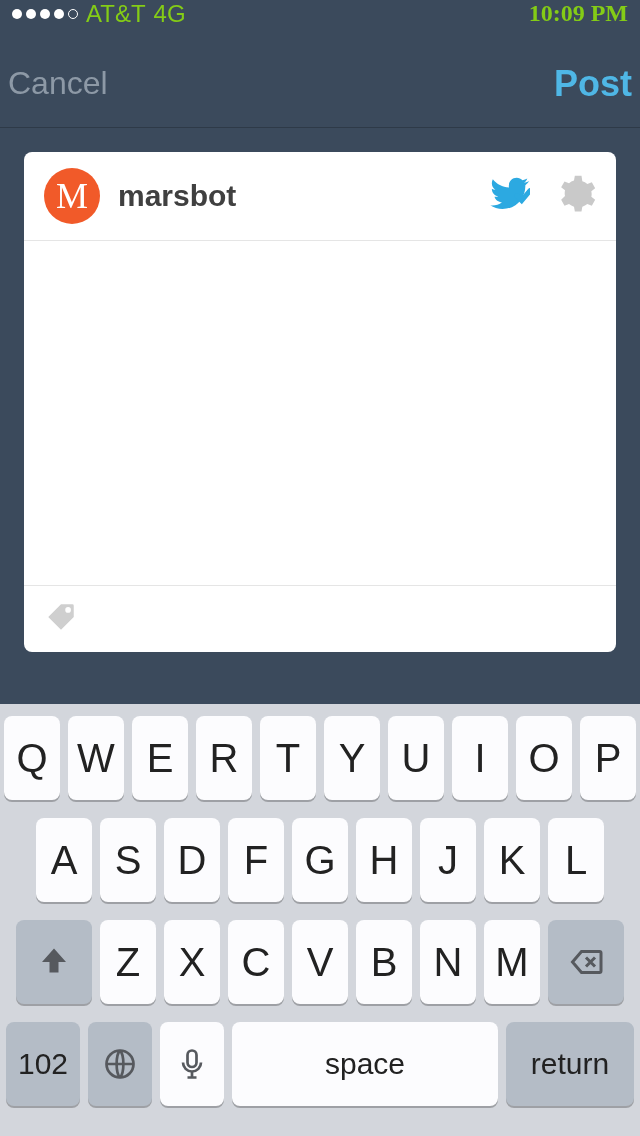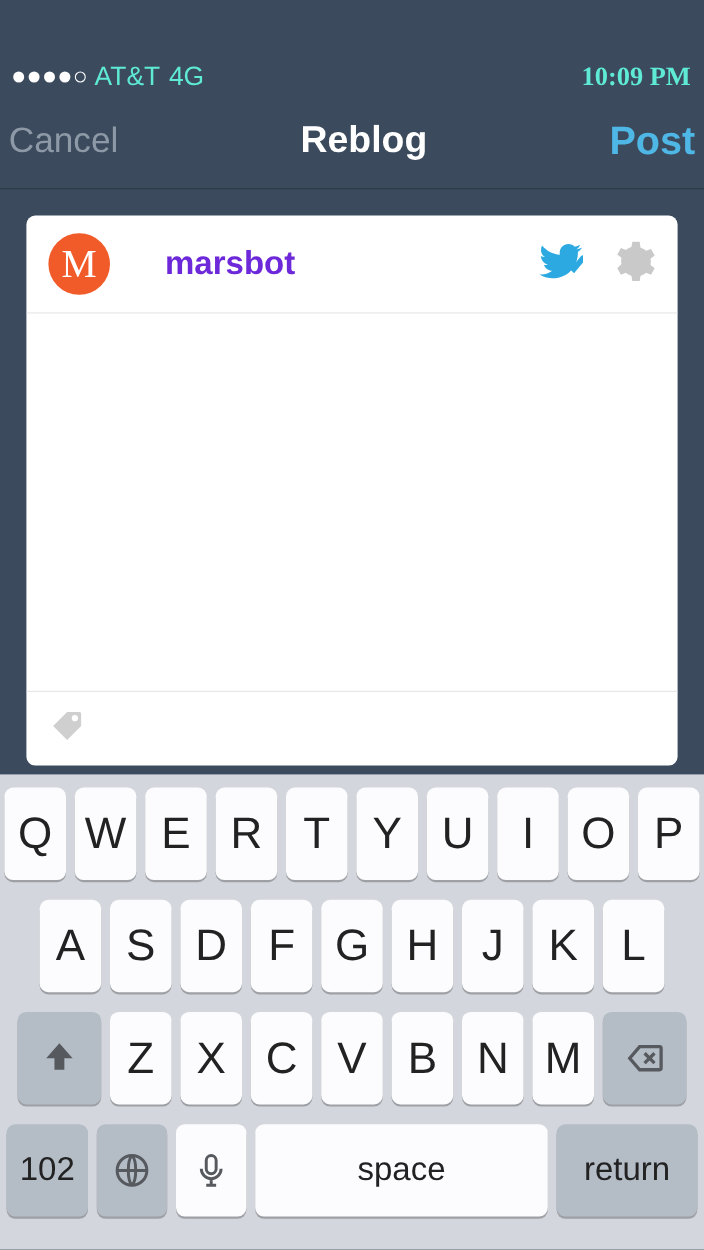--- a/index.html
+++ b/index.html
@@ -3,28 +3,27 @@
 <meta charset="utf-8">
 <style>
   * { margin: 0; padding: 0; box-sizing: border-box; font-family: -apple-system, "Helvetica Neue", Helvetica, Arial, sans-serif; }
   html, body { width: 640px; height: 1136px; overflow: hidden; }
   body { background: #3b4a5c; }
 
   
   .status-bar {
     height: 40px;
     background: #3b4a5c;
-    color: #5eead4;
-    display: flex;
-    align-items: flex-end;
+    color: #84cc16;
+    display: flex;
+    align-items: flex-start;
     justify-content: space-between;
     padding: 0 12px;
     font-size: 24px;
     font-weight: 400;
-    margin-top: 44px;
   }
   .status-left, .status-right { display: flex; align-items: center; gap: 8px; }
   .dots { display: flex; gap: 4px; align-items: center; }
   .dot { width: 10px; height: 10px; border-radius: 50%; background: #fff; }
   .dot.empty { background: transparent; border: 1.5px solid #fff; }
   .status-center { font-weight: 600; font-family: Liberation Serif, serif; }
   .battery { display: inline-flex; align-items: center; }
   .battery-body { width: 44px; height: 20px; border: 2px solid #fff; border-radius: 3px; position: relative; display: inline-block; }
   .battery-fill { position: absolute; left: 1px; top: 1px; bottom: 1px; width: 76%; background: #fff; border-radius: 1px; }
   .battery-tip { width: 4px; height: 10px; background: #fff; margin-left: 2px; border-radius: 0 2px 2px 0; }
@@ -58,21 +57,21 @@
     align-items: center;
     padding: 16px 20px;
     gap: 18px;
   }
   .avatar {
     width: 56px; height: 56px; border-radius: 50%;
     background: #f15a29;
     display: flex; align-items: center; justify-content: center;
     color: #fff; font-size: 36px; font-weight: 400; font-family: Georgia, serif;
   }
-  .username { font-size: 30px; font-weight: 700; color: #6d28d9; flex: 1; margin-left: 32px; }
+  .username { font-size: 30px; font-weight: 700; color: #404040; flex: 1; }
   .hdr-icons { display: flex; gap: 26px; align-items: center; }
   .hdr-icons svg { width: 40px; height: 40px; }
 
   .compose-body {
     flex: 1;
     border-top: 1px solid #e5e5e5;
     border-bottom: 1px solid #e5e5e5;
     padding: 16px 20px;
   }
   .compose-body textarea {
@@ -134,21 +133,20 @@
         <span class="dot empty"></span>
     </span>
     <span>AT&amp;T</span>
     <span>4G</span>
   </div>
   <div class="status-center">10:09 PM</div>
 </div>
 
 <div class="nav-bar">
   <div class="nav-cancel">Cancel</div>
-  <div class="nav-title">Reblog</div>
   <div class="nav-post">Post</div>
 </div>
 
 <div class="compose-wrap">
   <div class="compose-card">
     <div class="compose-header">
       <div class="avatar">M</div>
       <div class="username">marsbot</div>
       <div class="hdr-icons">
         <span>

